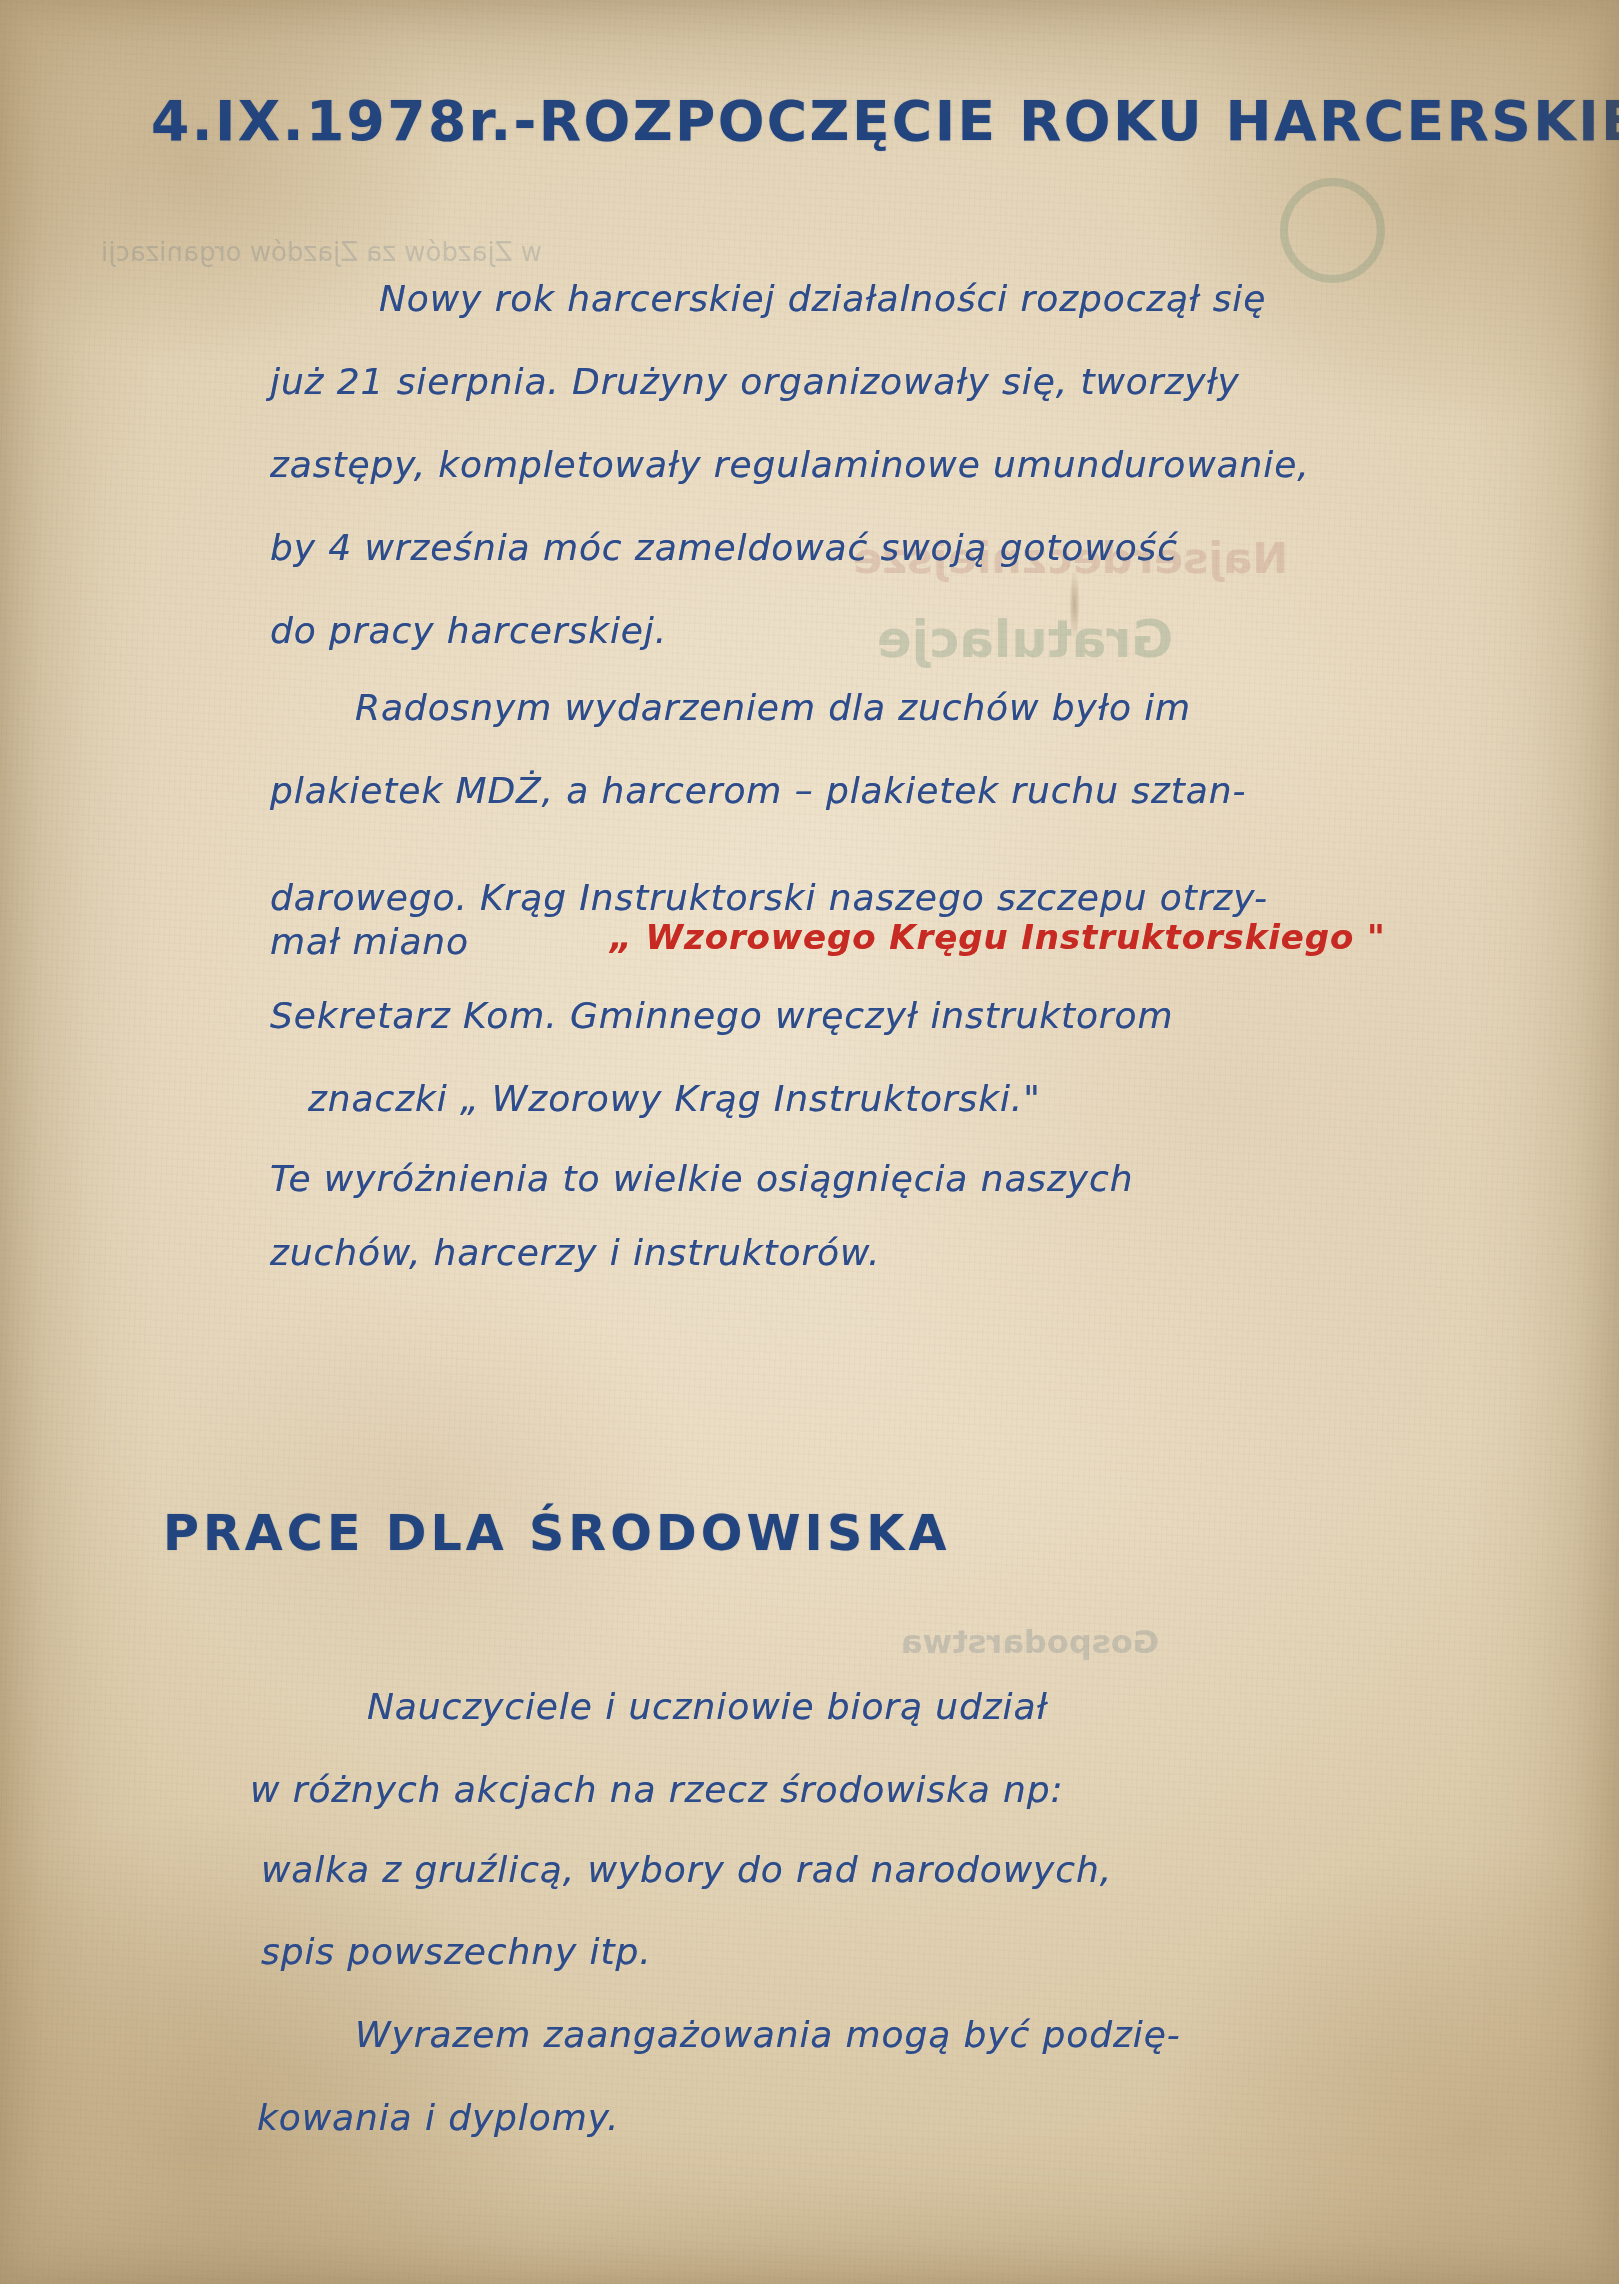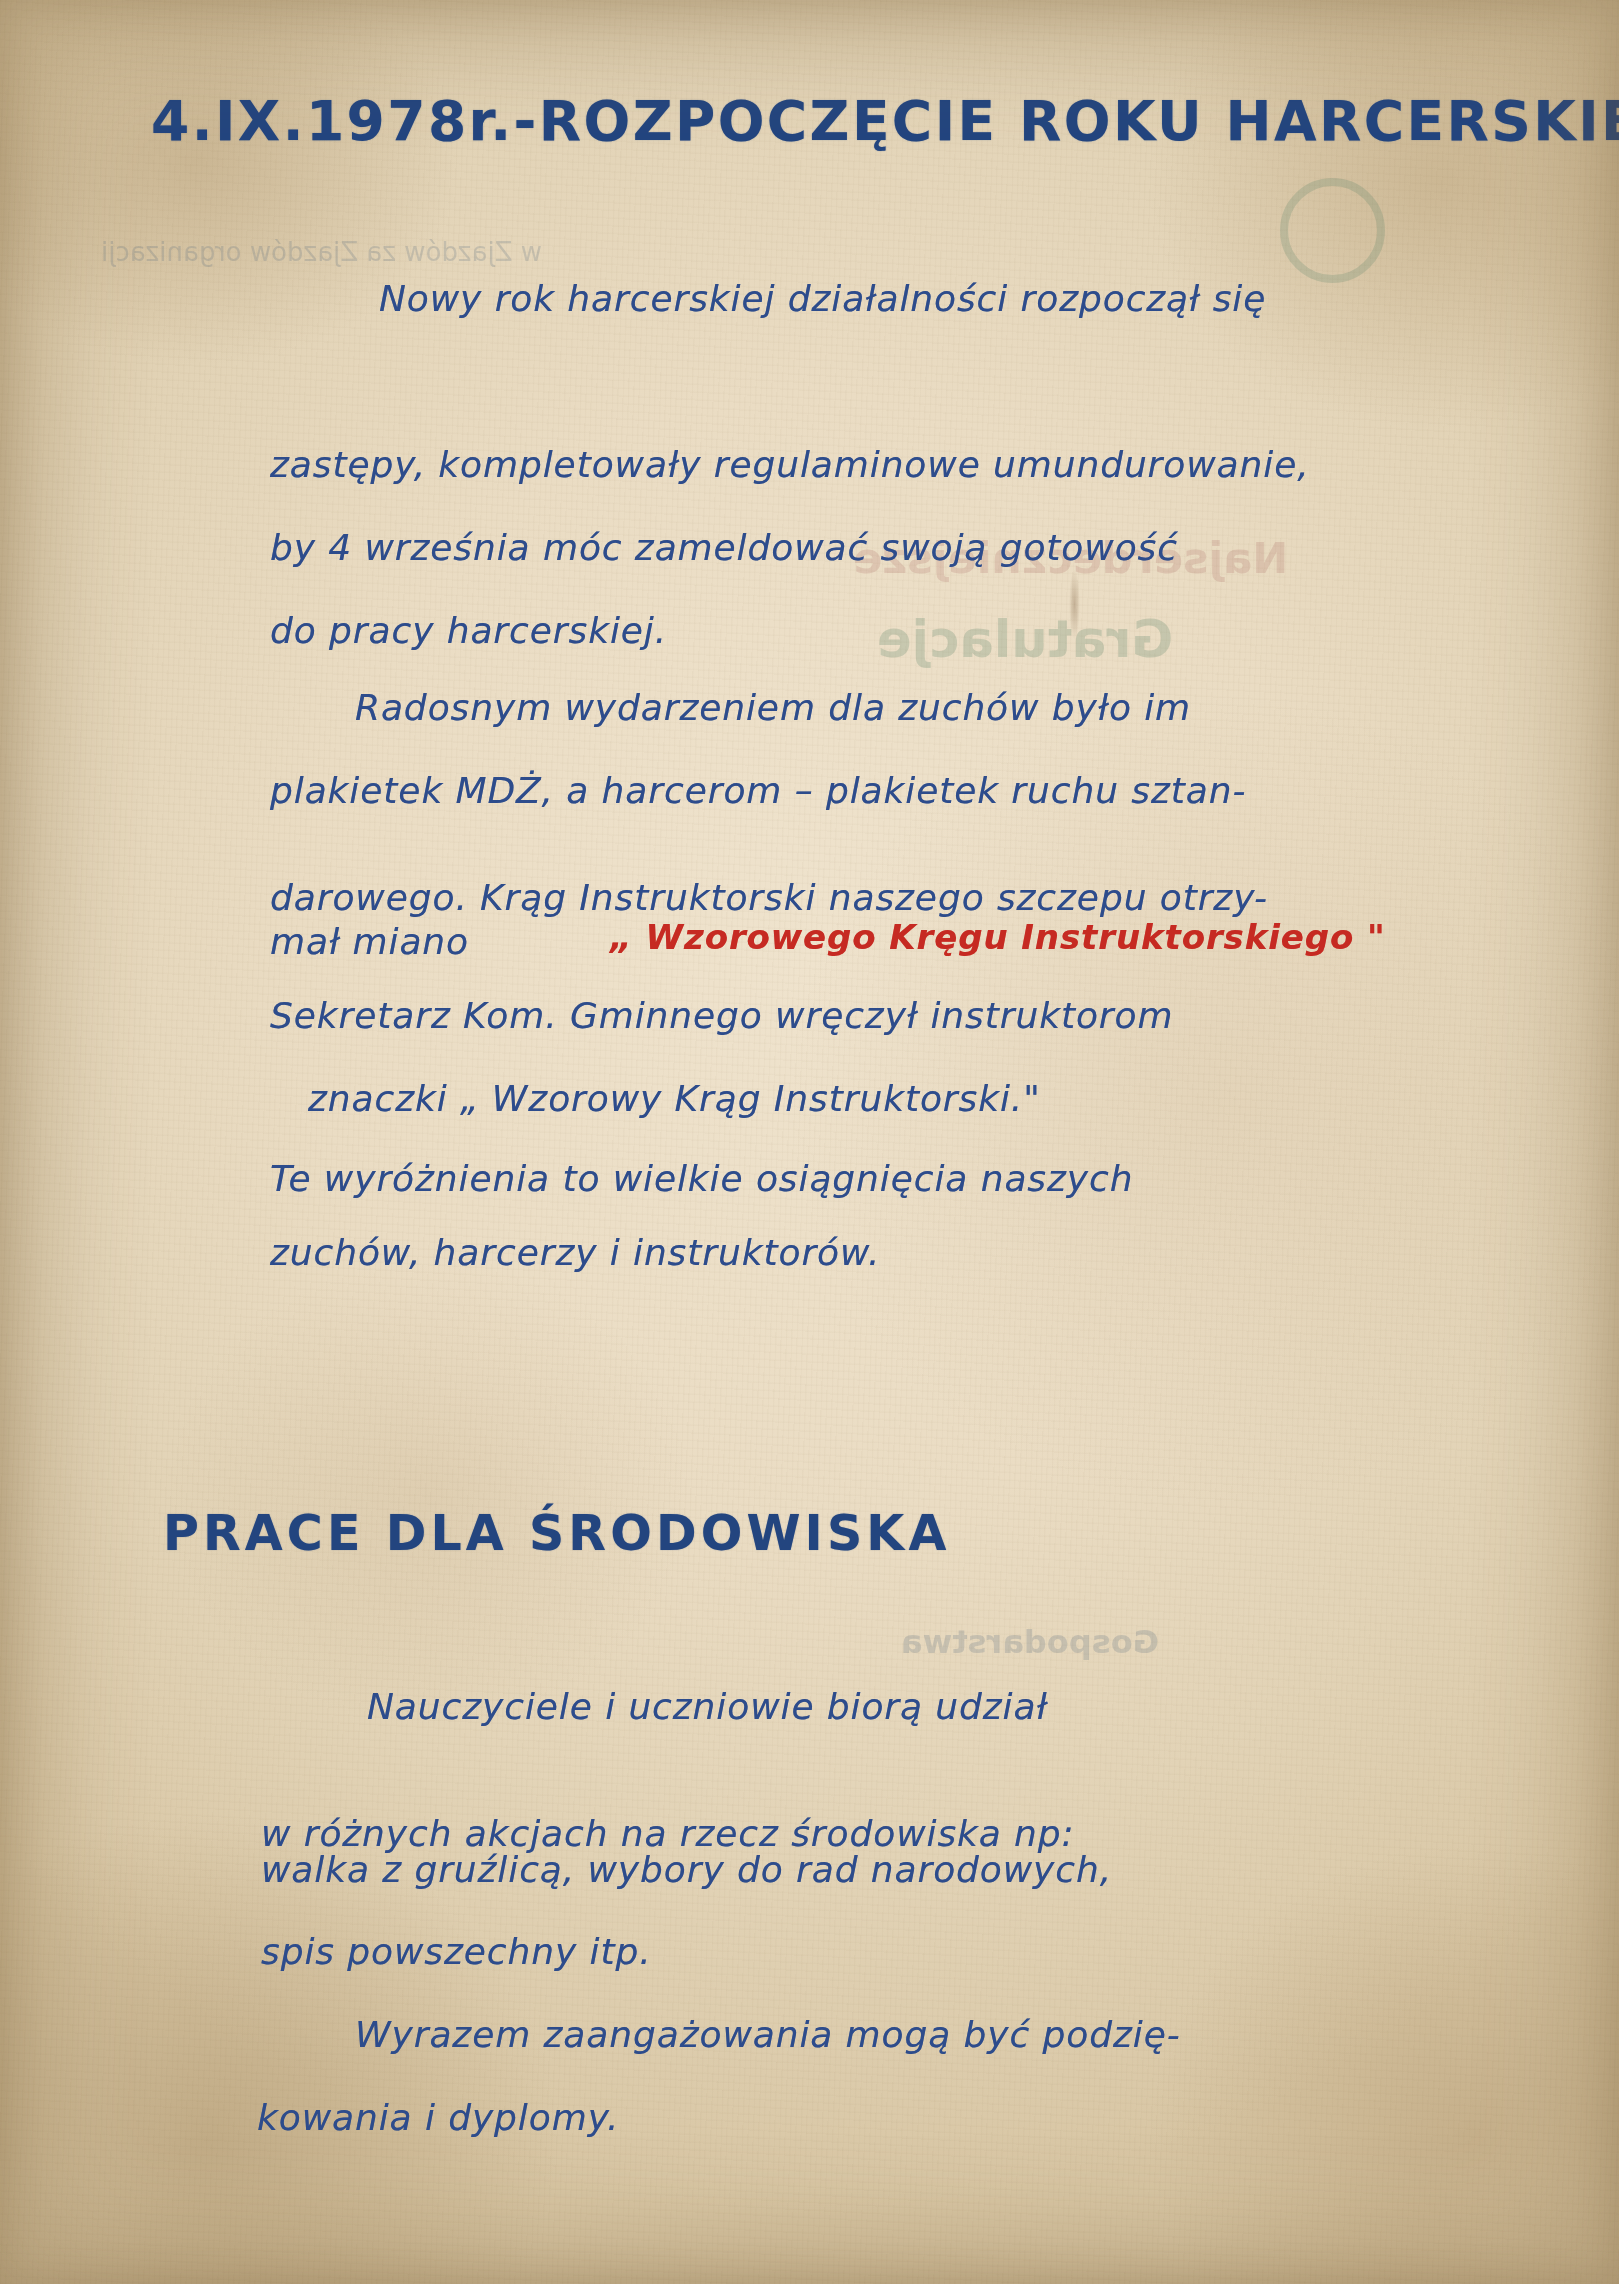--- a/index.html
+++ b/index.html
@@ -122,39 +122,40 @@
   <div class="bleed green" style="left:877px; top:610px; font-size:51px; font-weight:bold;">Gratulacje</div>
   <div class="bleed red" style="left:853px; top:533px; font-size:43px; font-weight:bold;">Najserdeczniejsze</div>
   <div class="bleed" style="left:901px; top:1623px; font-size:32px; font-weight:bold;">Gospodarstwa</div>
 
   <div style="position:absolute; left:1280px; top:178px; width:89px; height:89px;
               border:8.3px solid rgba(70,120,95,0.20); border-radius:50%;"></div>
 
   <div class="ink title" style="left:151px; top:89px;">4.IX.1978r.-ROZPOCZĘCIE ROKU HARCERSKIEGO</div>
 
   <div class="ink hand" style="left:379px; top:278px;">Nowy rok harcerskiej działalności rozpoczął się</div>
+  <div class="ink hand" style="left:270px; top:361px;">już 21 sierpnia. Drużyny organizowały się, tworzyły</div>
   <div class="ink hand" style="left:270px; top:444px;">zastępy, kompletowały regulaminowe umundurowanie,</div>
   <div class="ink hand" style="left:270px; top:527px;text-align:right;">by 4 września móc zameldować swoją gotowość</div>
   <div class="ink hand" style="left:270px; top:610px;">do pracy harcerskiej.</div>
 
   <div class="ink hand" style="left:355px; top:687px;text-align:right;">Radosnym wydarzeniem dla zuchów było im</div>
   <div class="ink hand" style="left:270px; top:770px;">plakietek MDŻ, a harcerom – plakietek ruchu sztan-</div>
   <div class="ink hand" style="left:270px; top:844px;margin-top:33px;">darowego.  Krąg Instruktorski naszego szczepu otrzy-</div>
   <div class="ink hand" style="left:270px; top:921px;">mał miano</div>
   <div class="ink hand redink" style="left:610px; top:917px; font-size:34px;">„ Wzorowego Kręgu Instruktorskiego "</div>
 
   <div class="ink hand" style="left:270px; top:995px;">Sekretarz Kom. Gminnego wręczył instruktorom</div>
   <div class="ink hand" style="left:308px; top:1078px;">znaczki „ Wzorowy Krąg Instruktorski."</div>
   <div class="ink hand" style="left:270px; top:1158px;">Te wyróżnienia to wielkie osiągnięcia naszych</div>
   <div class="ink hand" style="left:270px; top:1232px;">zuchów, harcerzy i instruktorów.</div>
 
   <div class="ink heading2" style="left:163px; top:1505px;">PRACE DLA ŚRODOWISKA</div>
 
   <div class="ink hand" style="left:367px; top:1686px;">Nauczyciele i uczniowie biorą udział</div>
-  <div class="ink hand" style="left:261px; top:1769px;margin-top:44px;">w różnych akcjach na rzecz środowiska np:</div>
+  <div class="ink hand" style="left:250px; top:1769px;">w różnych akcjach na rzecz środowiska np:</div>
   <div class="ink hand" style="left:261px; top:1849px;">walka z gruźlicą, wybory do rad narodowych,</div>
   <div class="ink hand" style="left:261px; top:1931px;">spis powszechny itp.</div>
   <div class="ink hand" style="left:355px; top:2014px;">Wyrazem zaangażowania mogą być podzię-</div>
   <div class="ink hand" style="left:257px; top:2097px;">kowania i dyplomy.</div>
 
   <div class="smear" style="left:1069px; top:569px;"></div>
   <div class="edge-dark"></div>
 </div>
 
 

